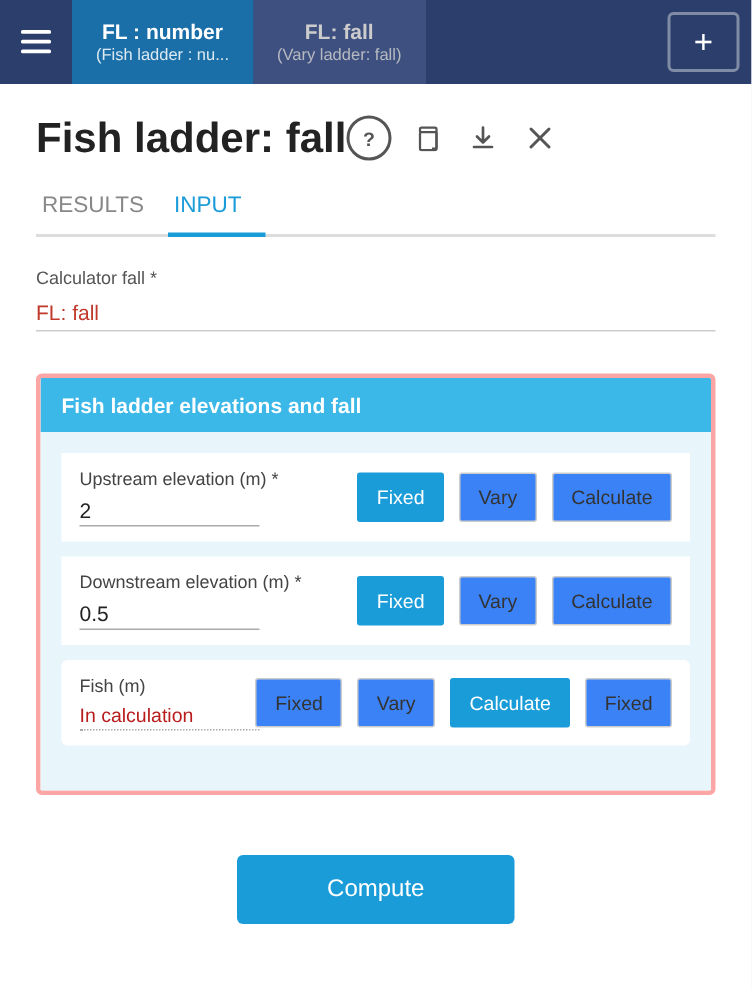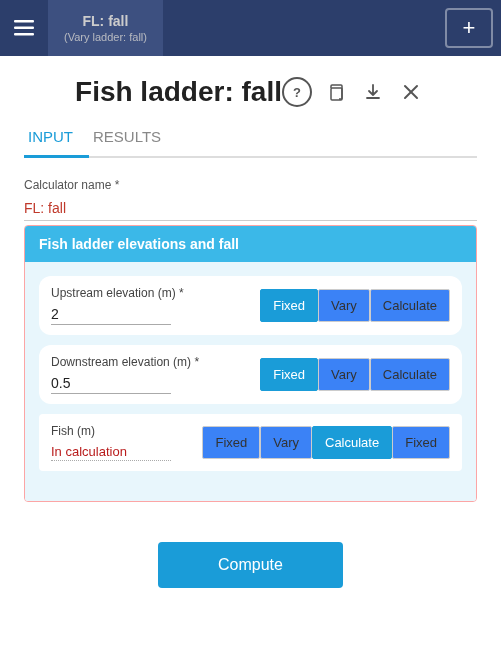--- a/index.html
+++ b/index.html
@@ -74,21 +74,21 @@
       background: white;
       margin: 0;
       padding: 20px 24px 24px 24px;
       min-height: 604px;
     }
 
     
     .header-row {
       display: flex;
       align-items: center;
-      justify-content: center;
+      justify-content: flex-start;
       margin-bottom: 12px;
     }
     .page-title {
       font-size: 28px;
       font-weight: bold;
       color: #222;
     }
     .header-icons {
       display: flex;
       gap: 8px;
@@ -147,43 +147,43 @@
       border-bottom: 1px solid #ccc;
       font-size: 14px;
       color: #c0392b;
       padding: 4px 0;
       outline: none;
       background: transparent;
     }
 
     
     .section-box {
-      border: 1px solid #fca5a5;
-      border-radius: 4px;
-      margin-top: 4px;
+      border: 3px solid #fca5a5;
+      border-radius: 4px;
+      margin-top: 28px;
       overflow: hidden;
     }
     .section-header {
       background: #3bb8e8;
       color: white;
       font-size: 14px;
       font-weight: bold;
       padding: 10px 14px;
     }
     .section-body {
       background: #e8f6fc;
       padding: 14px 14px 20px 14px;
     }
 
     
     .field-row {
       display: flex;
       align-items: center;
       background: white;
-      border-radius: 12px;
+      border-radius: 0;
       padding: 10px 12px;
       margin-bottom: 10px;
       gap: 10px;
     }
     .field-left {
       flex: 1;
       min-width: 0;
     }
     .field-row-label {
       font-size: 12px;
@@ -196,21 +196,21 @@
       font-size: 14px;
       color: #222;
       width: 100%;
       max-width: 120px;
       padding: 2px 0;
       outline: none;
       background: transparent;
     }
     .btn-group {
       display: flex;
-      gap: 0;
+      gap: 10px;
     }
     .field-btn {
       padding: 8px 12px;
       font-size: 13px;
       cursor: pointer;
       border: 1px solid #ccc;
       background: #3b82f6;
       color: #333;
       border-radius: 2px;
     }
@@ -263,20 +263,24 @@
 <body>
 
 <div class="top-bar">
   <div class="hamburger-btn">
     <svg width="20" height="16" viewBox="0 0 20 16" fill="white">
       <rect y="0" width="20" height="2.5" rx="1"></rect>
       <rect y="6.5" width="20" height="2.5" rx="1"></rect>
       <rect y="13" width="20" height="2.5" rx="1"></rect>
     </svg>
   </div>
+  <div class="tab-item active">
+    <span class="tab-title">FL : number</span>
+    <span class="tab-sub">(Fish ladder : nu...</span>
+  </div>
   <div class="tab-item inactive">
     <span class="tab-title">FL: fall</span>
     <span class="tab-sub">(Vary ladder: fall)</span>
   </div>
   <div class="plus-btn">+</div>
 </div>
 
 <div class="main-content">
 
   <div class="header-row">
@@ -299,26 +303,26 @@
       <div class="header-icon-btn" title="Close">
         <svg width="16" height="16" viewBox="0 0 16 16" fill="none" stroke="#555" stroke-width="2" stroke-linecap="round">
           <line x1="2" y1="2" x2="14" y2="14"></line>
           <line x1="14" y1="2" x2="2" y2="14"></line>
         </svg>
       </div>
     </div>
   </div>
 
   <div class="tabs-row">
+    <button class="tab-btn">RESULTS</button>
     <button class="tab-btn active">INPUT</button>
-    <button class="tab-btn">RESULTS</button>
   </div>
 
   <div>
-    <div class="field-label">Calculator name *</div>
+    <div class="field-label">Calculator fall *</div>
     <input class="calc-name-input" type="text" value="FL: fall" style="">
   </div>
 
   <div class="section-box">
     <div class="section-header">Fish ladder elevations and fall</div>
     <div class="section-body">
 
       <div class="field-row">
         <div class="field-left">
           <div class="field-row-label">Upstream elevation (m) *</div>

